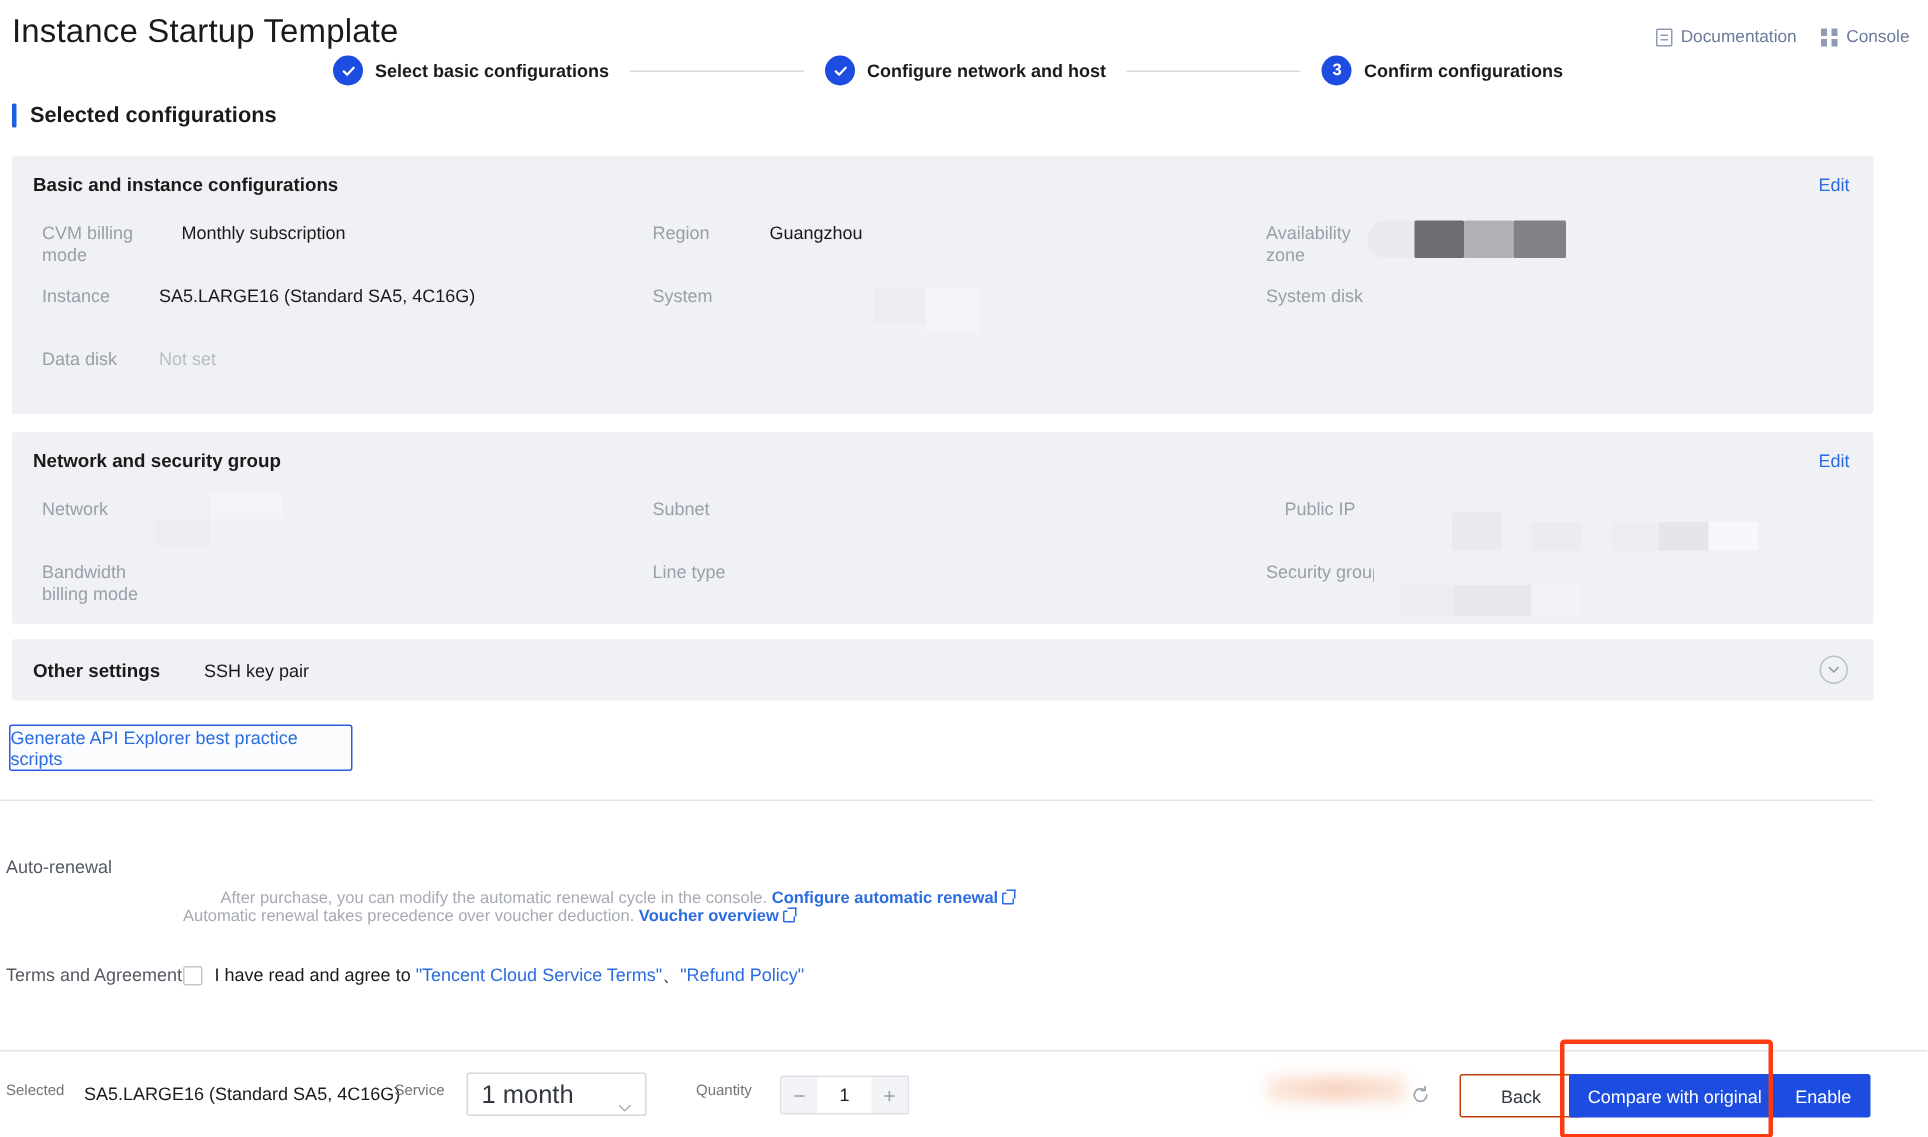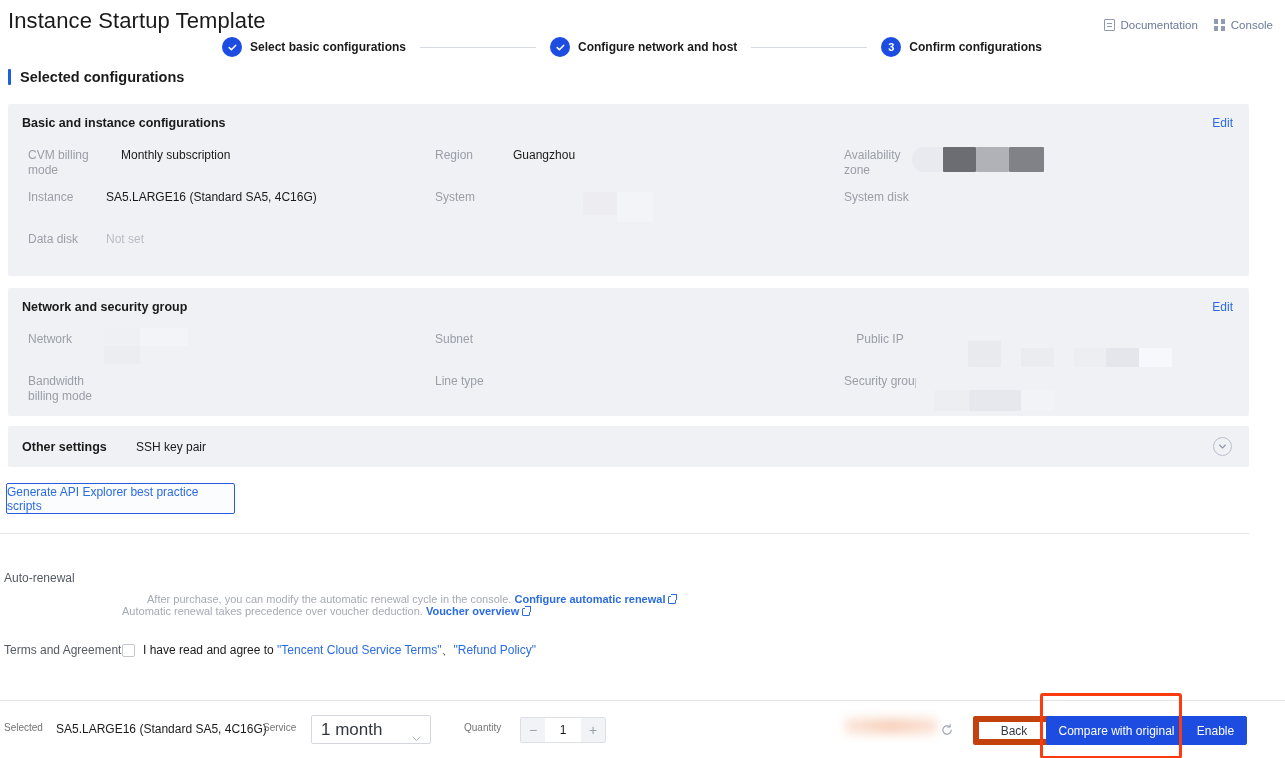--- a/index.html
+++ b/index.html
@@ -175,21 +175,21 @@
     background: linear-gradient(90deg,#fbe5d8,#f7cfba,#fbe3d6);
     filter: blur(5px); border-radius: 3px; opacity: .95;
   }
   .refresh-ic { position:absolute; left: 940px; top: 723px; cursor:pointer; }
   .btn {
     position: absolute; top: 716px; height: 29px;
     font-size: 12px; border-radius: 2px; cursor: pointer;
     display:flex; align-items:center; justify-content:center;
     font-family: "Liberation Sans", sans-serif;
   }
-  .btn-back { left: 973px; width: 82px; background:#fff; border:6px solid #c2410c; color:#333840; }
+  .btn-back { left: 973px; width: 82px; background:#fff; border:1px solid #c2410c; color:#333840; }
   .btn-compare { left: 1046px; width: 141px; background:#1c4ce0; border:1px solid #1c4ce0; color:#fff; }
   .btn-enable { left: 1184px; width: 63px; background:#1c4ce0; border:1px solid #1c4ce0; color:#fff; }
   .highlight-box {
     position: absolute; left: 1040px; top: 693px; width: 142px; height: 66px;
     border: 3px solid #fc3b11; border-radius: 3px; pointer-events: none;
   }
 </style>
 </head>
 <body>
 

